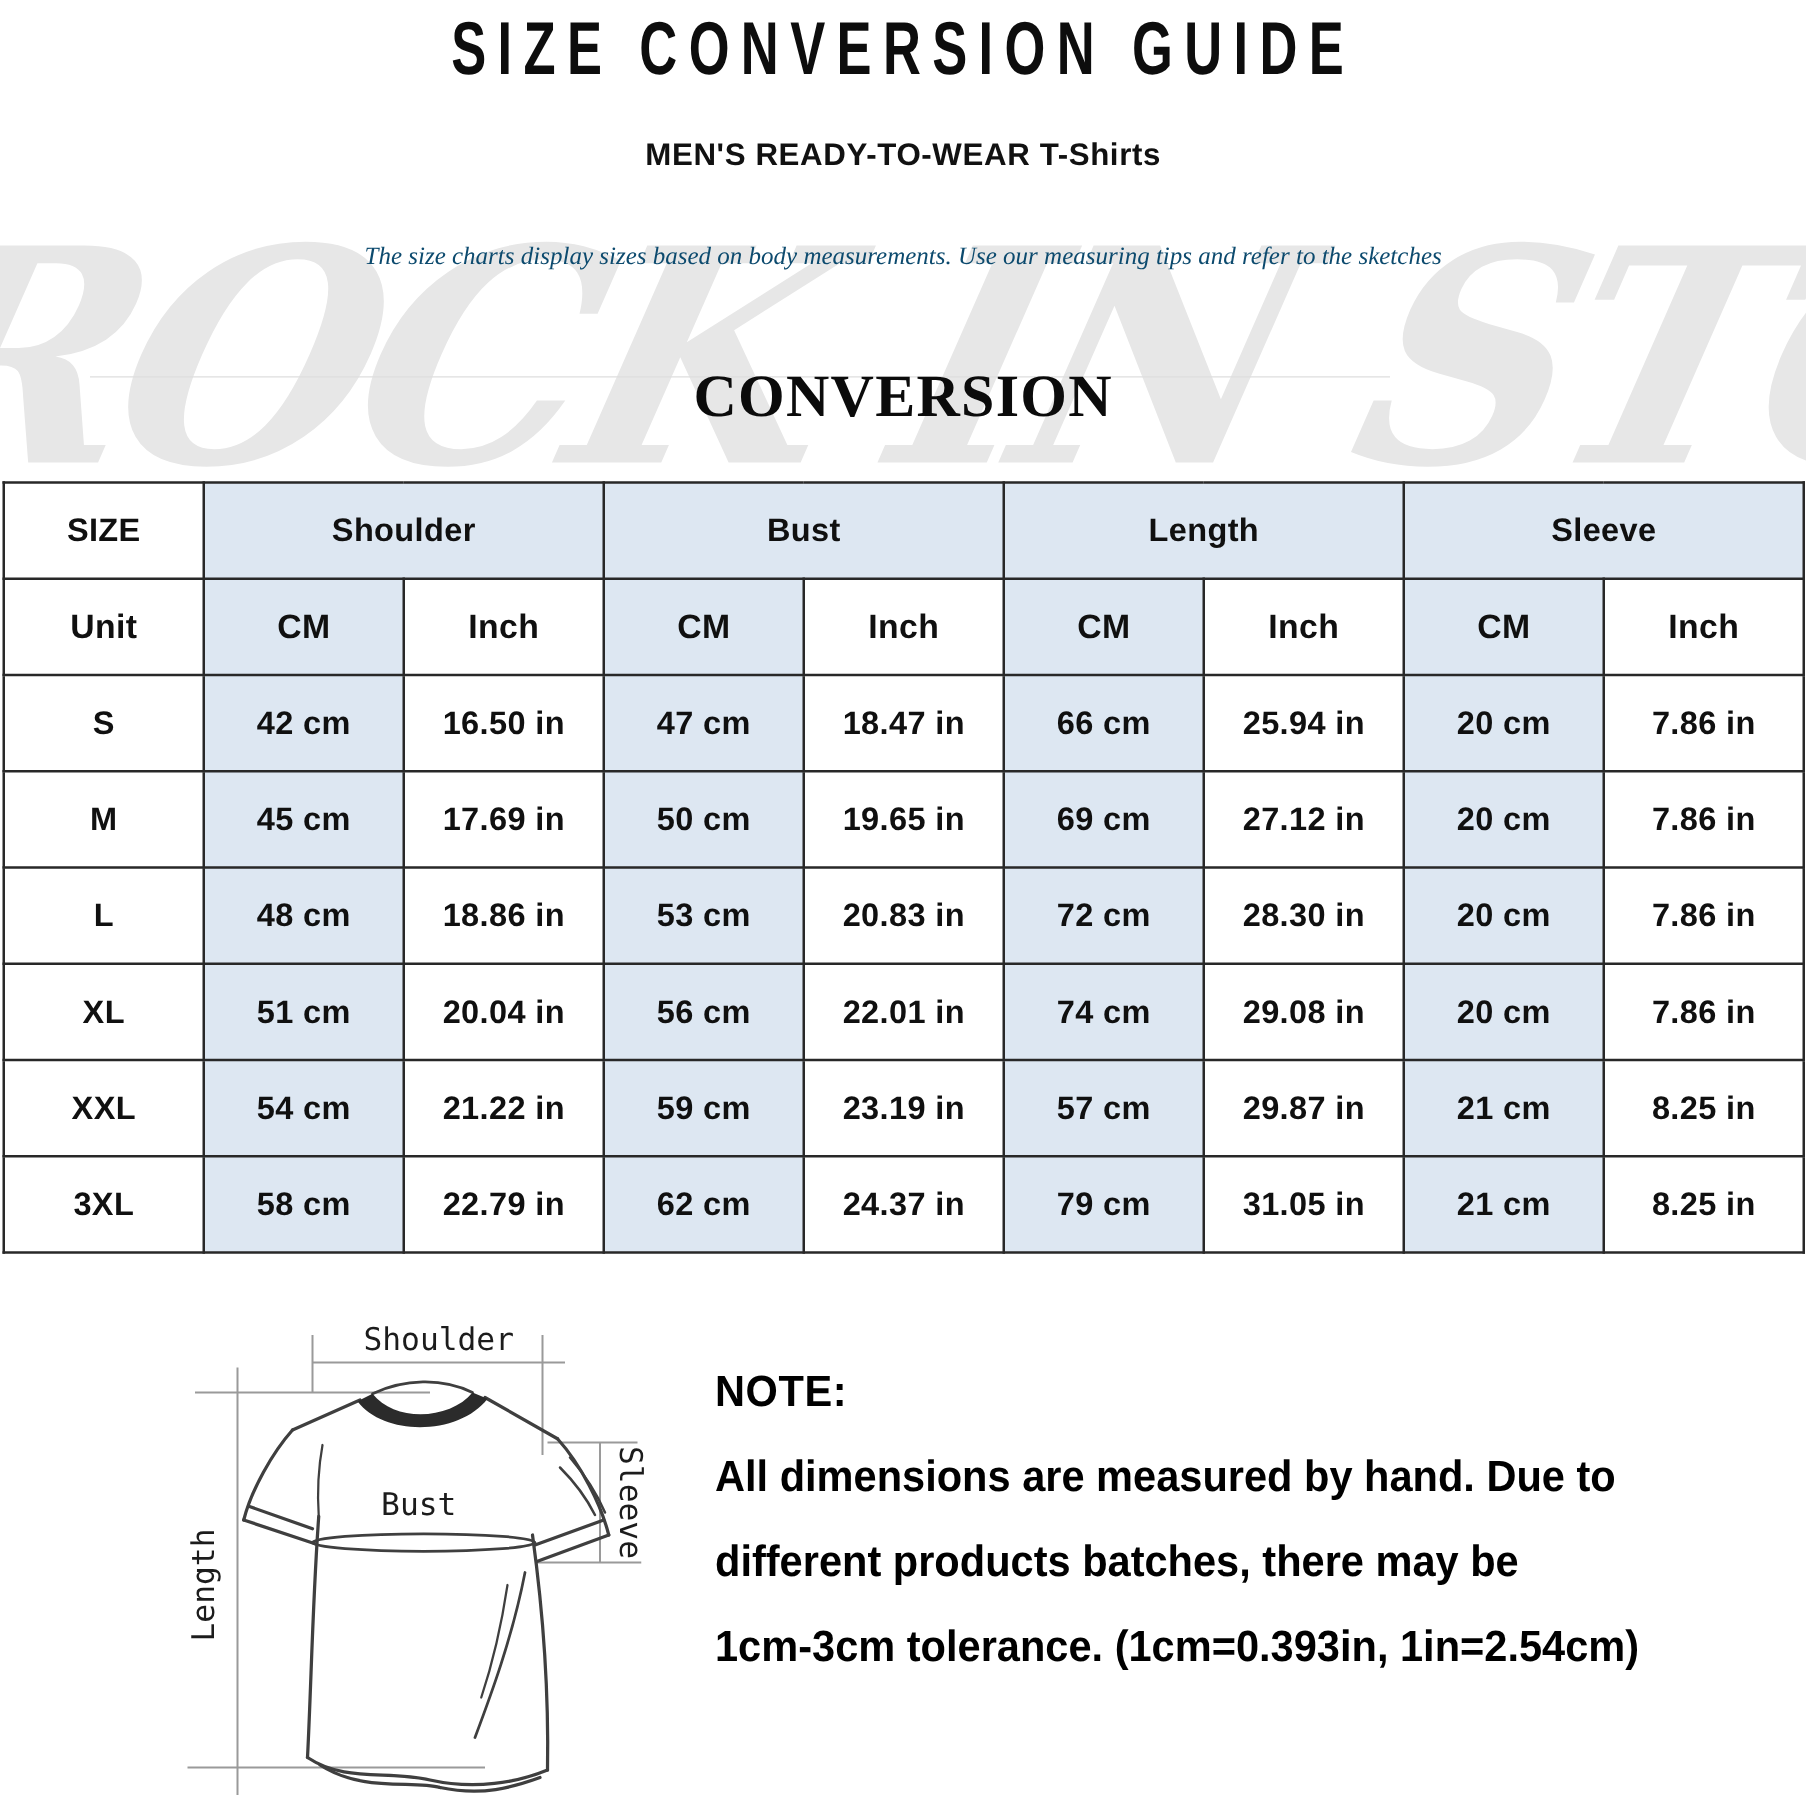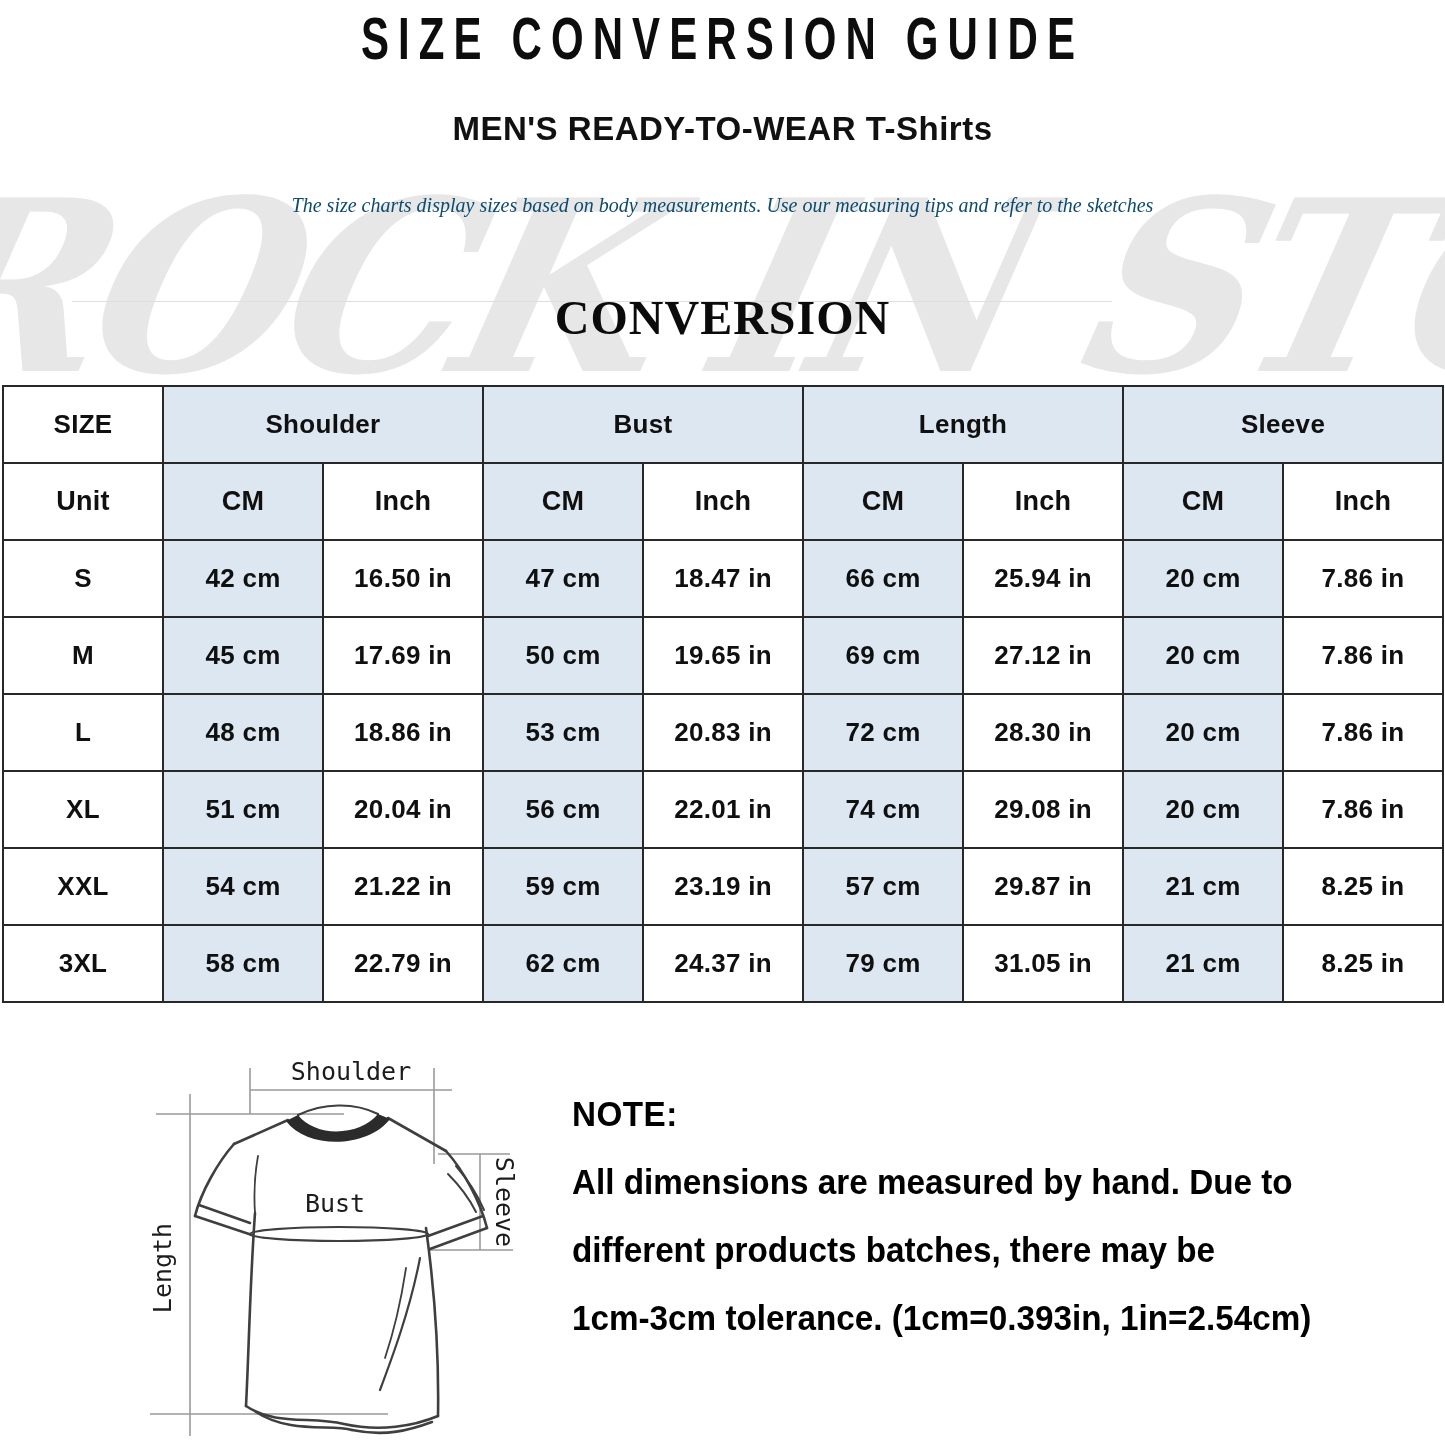--- a/index.html
+++ b/index.html
@@ -15,21 +15,21 @@
     transform:skewX(-14deg) scaleX(0.98); transform-origin:left top;
     white-space:nowrap; user-select:none;
   }
   .faint-line { position:absolute; top:301px; left:72px; width:1040px; height:1px; background:#dedede; z-index:1; }
 
   
   .title-wrap { position:absolute; top:4px; width:1445px; text-align:center; z-index:2; }
   .title-text { display:inline-block; font-weight:700; font-size:60px; letter-spacing:13px;
     transform:scaleX(0.70); transform-origin:center; white-space:nowrap; color:#0d0d0d; }
   .subtitle { position:absolute; top:110px; width:1445px; text-align:center; z-index:2;
-    font-weight:700; font-size:33px; letter-spacing:0.5px; color:#111; }
+    font-weight:700; font-size:25px; letter-spacing:0.5px; color:#111; }
   .desc { position:absolute; top:186px; width:1445px; text-align:center; z-index:2;
     font-family:"Liberation Serif", serif; font-style:italic; font-size:20px;
     line-height:38px; color:#0c4a6e; }
   .brand { position:absolute; top:290px; width:1445px; text-align:center; z-index:2;
     font-family:"Liberation Serif", serif; font-weight:700; font-size:48px;
     letter-spacing:1px; color:#0b0b0b; }
 
   
   .size-table { position:absolute; left:2px; top:385px; z-index:3;
     width:1440px; border-collapse:collapse; table-layout:fixed;

